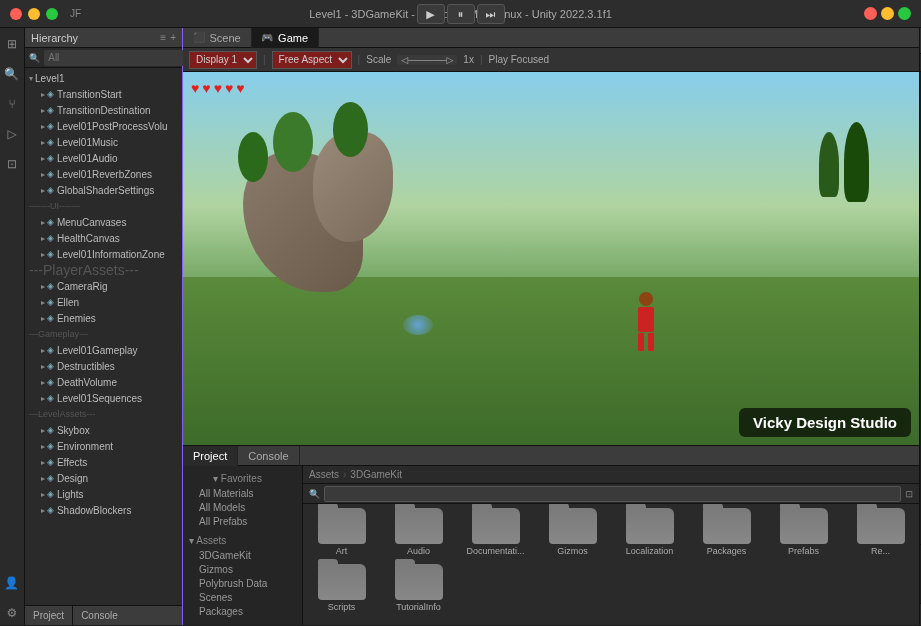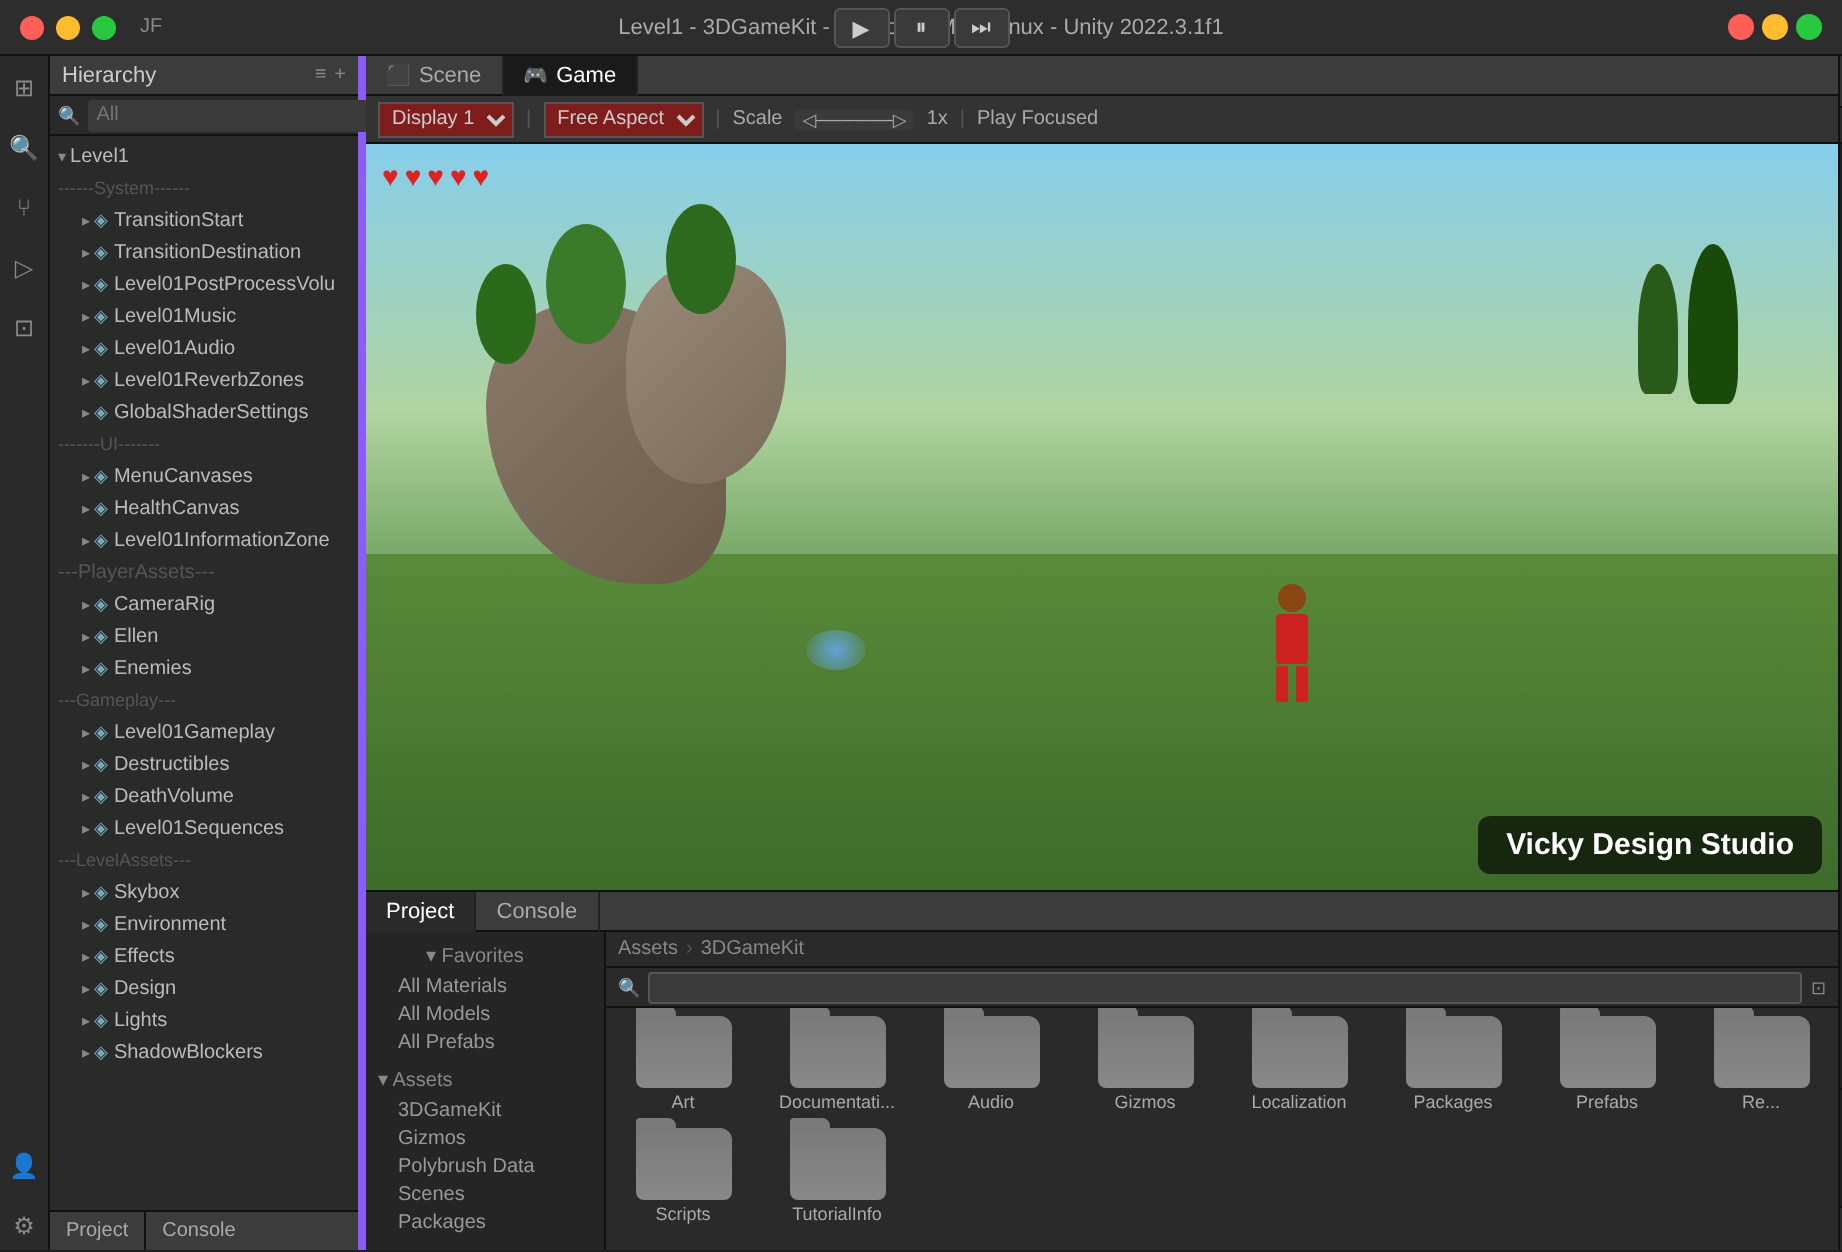--- a/index.html
+++ b/index.html
@@ -34,21 +34,21 @@
     
     .main-layout {
       display: flex;
       height: 597px;
     }
 
     
     .hierarchy-panel {
       width: 158px;
       background: #2a2a2a;
-      border-right: 4px solid #8b5cf6;
+      border-right: 1px solid #8b5cf6;
       display: flex;
       flex-direction: column;
     }
     .panel-header {
       height: 20px;
       background: #3c3c3c;
       display: flex;
       align-items: center;
       justify-content: space-between;
       padding: 0 6px;
@@ -468,23 +468,20 @@
     <div class="hierarchy-search">
       <span style="color:#888;font-size:9px;">🔍</span>
       <input class="search-box" placeholder="All" style="">
     </div>
     <div class="tree-area">
 
       <div class="tree-item">
         <span class="arrow">▾</span>
         <span>Level1</span>
       </div>
-      <div class="tree-separator">
-          <span style="color:#555;font-size:9px;">------System------</span>
-        </div>
       <div class="tree-item" style="padding-left:16px;">
         <span class="arrow">▸</span>
           <span class="item-icon" style="color:#7ab;">◈</span>
         <span>TransitionStart</span>
       </div>
       <div class="tree-item" style="padding-left:16px;">
         <span class="arrow">▸</span>
           <span class="item-icon" style="color:#7ab;">◈</span>
         <span>TransitionDestination</span>
       </div>
@@ -525,21 +522,21 @@
         <span class="arrow">▸</span>
           <span class="item-icon" style="color:#7ab;">◈</span>
         <span>HealthCanvas</span>
       </div>
       <div class="tree-item" style="padding-left:16px;">
         <span class="arrow">▸</span>
           <span class="item-icon" style="color:#7ab;">◈</span>
         <span>Level01InformationZone</span>
       </div>
       <div class="tree-separator">
-          <span style="color:#555;font-size:10px;">---PlayerAssets---</span>
+          <span style="color:#555;font-size:14px;">---PlayerAssets---</span>
         </div>
       <div class="tree-item" style="padding-left:16px;">
         <span class="arrow">▸</span>
           <span class="item-icon" style="color:#7ab;">◈</span>
         <span>CameraRig</span>
       </div>
       <div class="tree-item" style="padding-left:16px;">
         <span class="arrow">▸</span>
           <span class="item-icon" style="color:#7ab;">◈</span>
         <span>Ellen</span>
@@ -716,25 +713,25 @@
               <span style="color:#888;font-size:9px;">⊡</span>
             </div>
             <div class="assets-grid">
               <div class="assets-row">
                 <div class="asset-item">
                   <div class="folder-icon"></div>
                   <span class="asset-label">Art</span>
                 </div>
                 <div class="asset-item">
                   <div class="folder-icon"></div>
-                  <span class="asset-label">Documentati...</span>
+                  <span class="asset-label">Audio</span>
                 </div>
                 <div class="asset-item">
                   <div class="folder-icon"></div>
-                  <span class="asset-label">Audio</span>
+                  <span class="asset-label">Documentati...</span>
                 </div>
                 <div class="asset-item">
                   <div class="folder-icon"></div>
                   <span class="asset-label">Gizmos</span>
                 </div>
                 <div class="asset-item">
                   <div class="folder-icon"></div>
                   <span class="asset-label">Localization</span>
                 </div>
                 <div class="asset-item">

